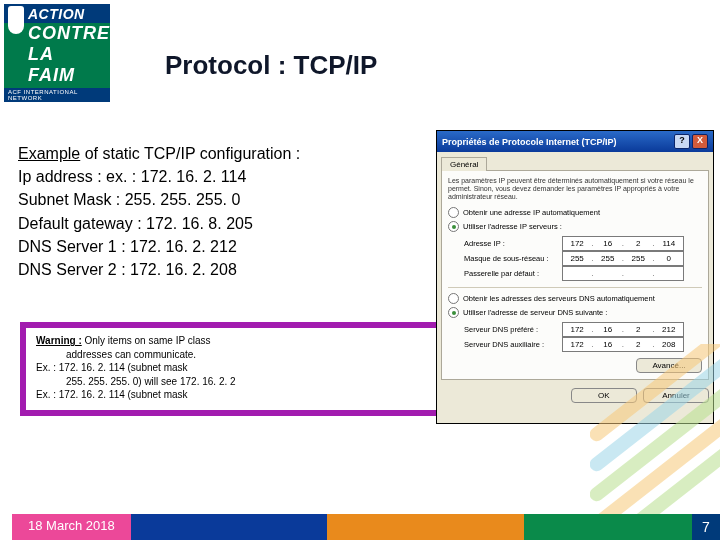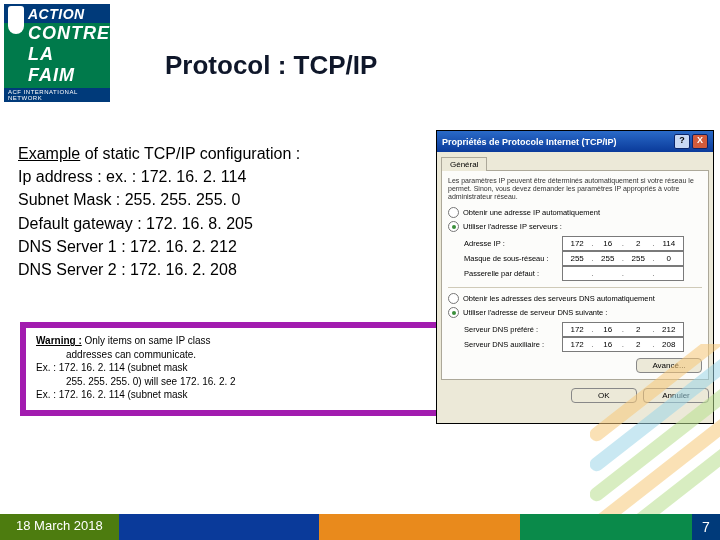--- a/index.html
+++ b/index.html
@@ -175,25 +175,26 @@
   .adv-row{ text-align:right; margin-top:6px;}
   
   .footer {
     position: absolute;
     left: 0; bottom: 0;
     width: 720px;
     display: flex;
     height: 26px;
   }
   .footer .date {
-    background: #4d7c0f;
+    background: #ec4899;
     color: #fff;
     font-size: 13px;
     padding: 4px 16px;
     white-space: nowrap;
+    margin-left: 12px;
   }
   .footer .bar-blue { flex:1; background:#0a3a9a;}
   .footer .bar-orange { flex:1; background:#e98a1c;}
   .footer .bar-green { flex:1; background:#0a8a4a; position:relative;}
   .footer .pg {
     position:absolute; right:0; bottom:0;
     background:#003a7a; color:#fff;
     width:28px; height:26px;
     font-size:14px;
     display:flex; align-items:center; justify-content:center;

